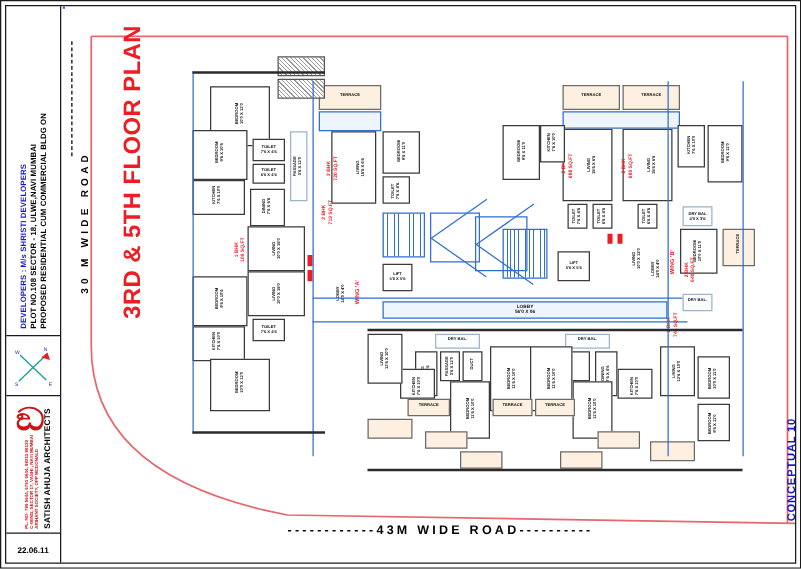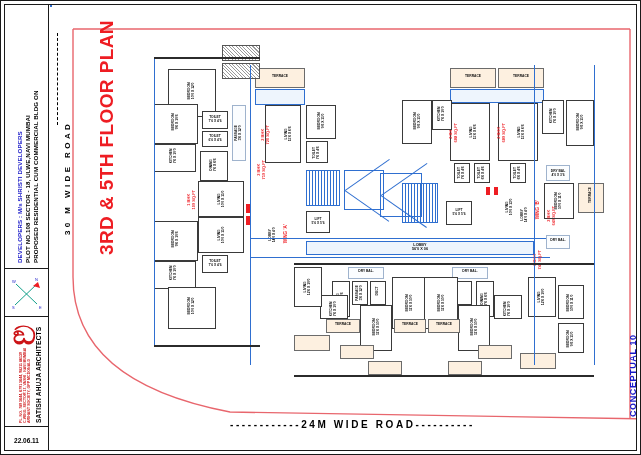--- a/index.html
+++ b/index.html
@@ -140,21 +140,21 @@
       <path d="M3 2 L3 250 Q3 355 160 385 L585 392" fill="none" stroke="#e8666d" stroke-width="1.4"></path>
       <line x1="3" y1="2" x2="560" y2="2" stroke="#e8666d" stroke-width="1.4"></line>
       <line x1="560" y1="2" x2="560" y2="392" stroke="#e8666d" stroke-width="1.4"></line>
     </svg>
 
     <div id="road-left-dash"></div>
     <div id="road-left">30 M WIDE  ROAD</div>
 
     <div id="plan-title">3RD &amp; 5TH FLOOR PLAN</div>
 
-    <div id="road-bottom">------------24M WIDE ROAD----------</div>
+    <div id="road-bottom">------------43M WIDE ROAD----------</div>
 
     <div id="conceptual">CONCEPTUAL 10</div>
 
     <div id="plan" style="position:absolute;left:0;top:0;width:592px;height:447px;">
 
       <div class="glass" style="left:114;top:55;width:44;height:22;"></div>
       <div class="room" style="left:118px;top:64px;width:48px;height:48px;"></div>
       <div class="lbl lblv" style="left:122px;top:82px;width:40px;">BEDROOM<br>10'0 X 12'0</div>
 
       <div class="room" style="left:104px;top:99px;width:44px;height:40px;"></div>

